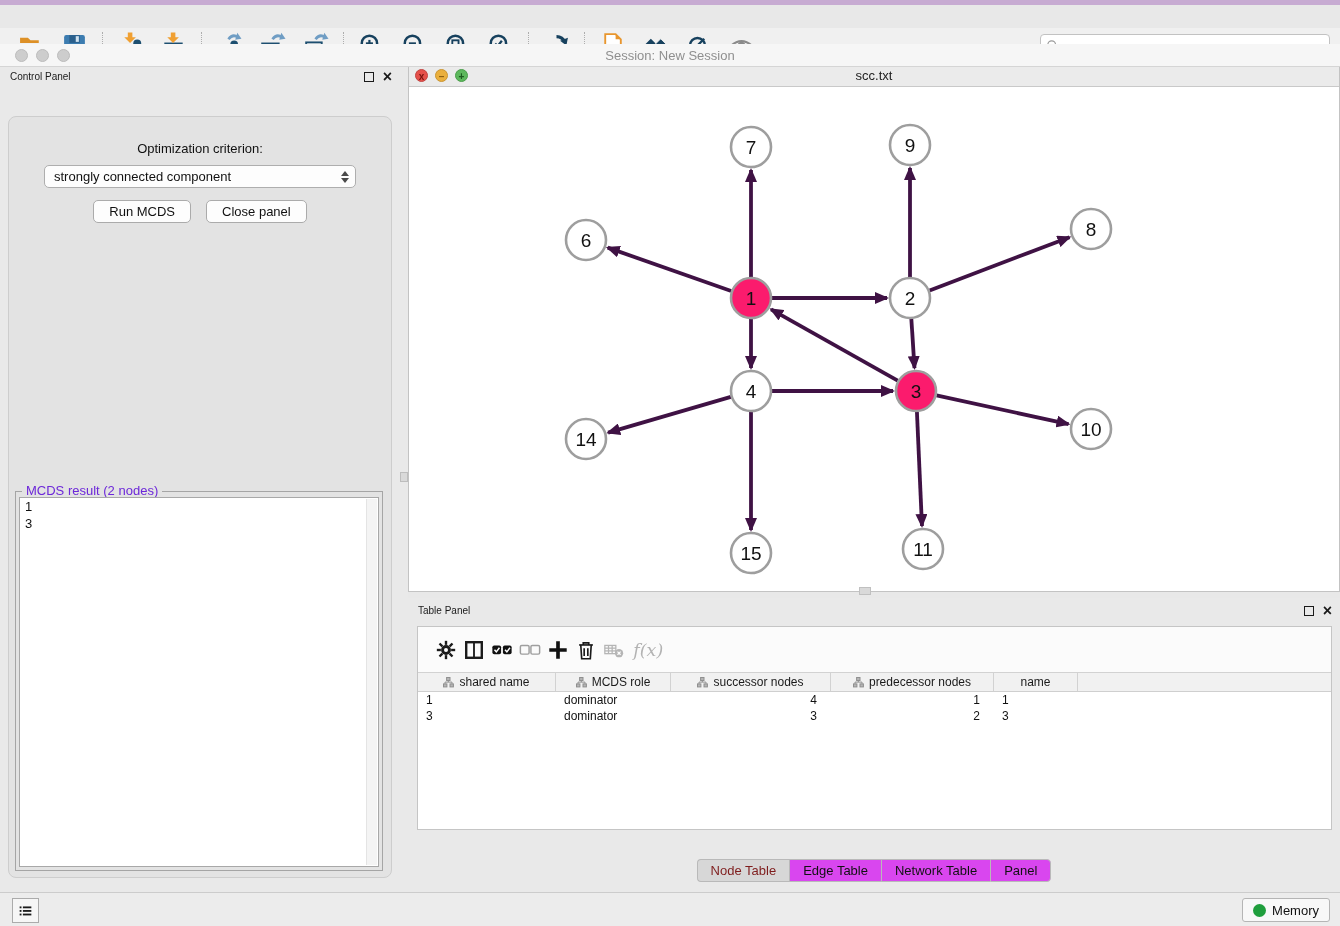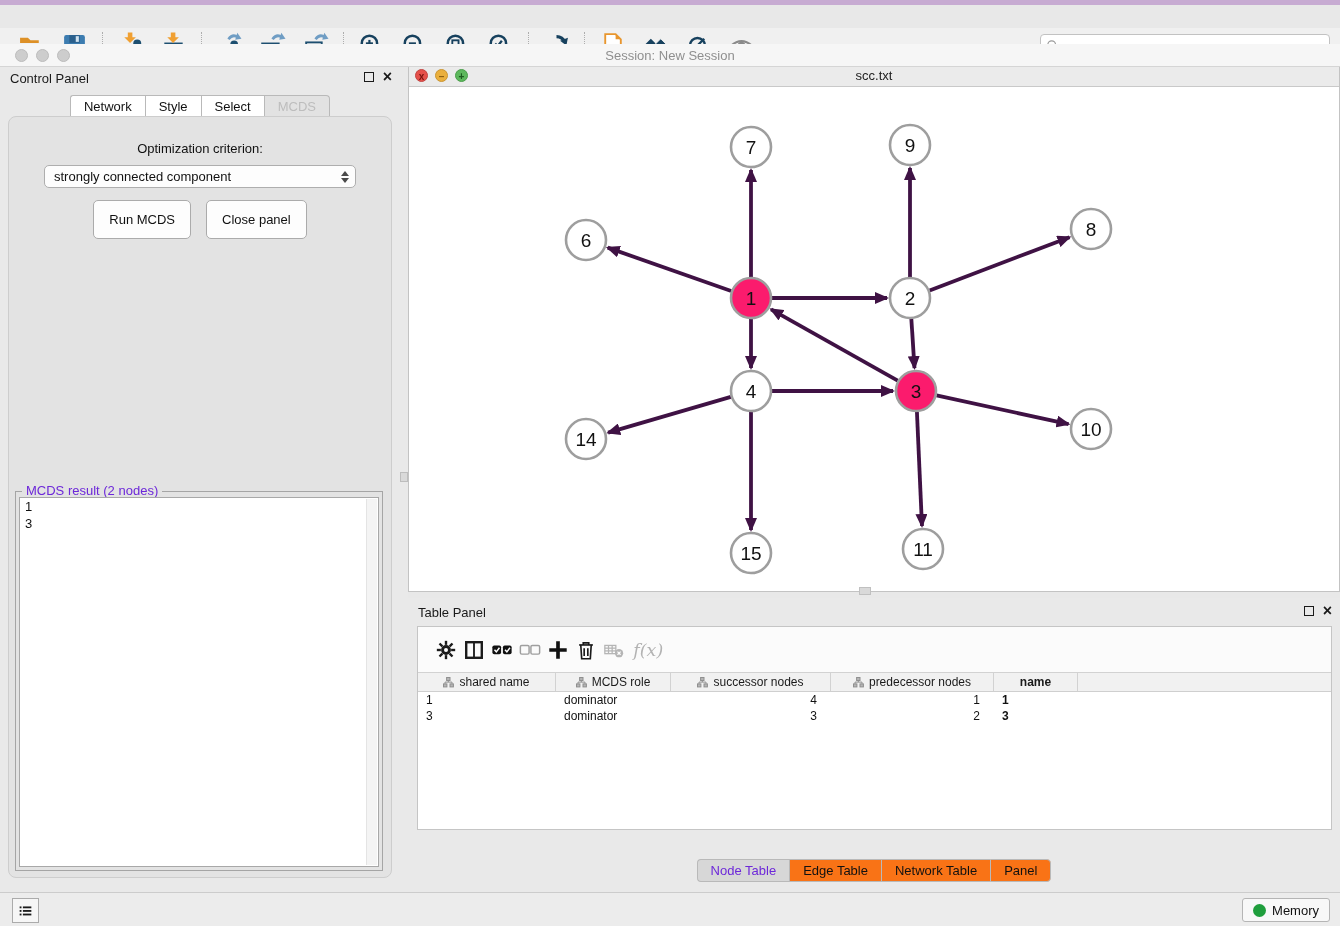--- a/index.html
+++ b/index.html
@@ -27,42 +27,42 @@
                 border-radius:4px; display:flex; align-items:center; padding:0 5px; }
   .search-box input { border:none; outline:none; flex:1; font-size:12px; background:transparent; height:18px;}
   .search-box svg { width:14px; height:14px; margin-right:3px;}
 
   
   .main { position:absolute; top:64px; left:0; right:0; bottom:34px; }
 
   
   .control-panel { position:absolute; left:0; top:0; bottom:0; width:400px; background:#e9e9e9; }
   .panel-header { position:absolute; top:4px; left:0; right:0; height:22px; }
-  .panel-title { position:absolute; left:10px; top:3px; font-size:13px; color:#1a1a1a; }
+  .panel-title { position:absolute; left:10px; top:3px; font-size:10px; color:#1a1a1a; }
   .win-icons { position:absolute; right:8px; top:3px; display:flex; gap:9px; align-items:center;}
   .float-icon { width:10px; height:10px; border:1.6px solid #1a1a1a; display:inline-block; }
   .close-icon { font-size:16px; font-weight:bold; color:#1a1a1a; line-height:12px; }
 
   .cp-tabs { position:absolute; top:31px; left:0; right:0; display:flex; justify-content:center; }
   .cp-tabs .tab { background:#fff; border:1px solid #b9b9b9; border-right:none; padding:3px 13px;
                   font-size:13px; color:#111; }
   .cp-tabs .tab:first-child { border-radius:3px 0 0 0; }
   .cp-tabs .tab.active { background:#e2e2e2; color:#bdbdbd; border-right:1px solid #b9b9b9;
                          border-radius:0 4px 0 0; border-bottom:1px solid #e2e2e2;}
   .cp-content { position:absolute; left:8px; right:8px; top:52px; bottom:14px;
                 background:#e3e3e3; border:1px solid #cdcdcd; border-radius:8px; }
   .opt-label { margin-top:24px; text-align:center; font-size:13px; color:#111; }
   .dropdown { margin:9px auto 0; width:312px; height:23px; background:#fdfdfd; border:1px solid #aeaeae;
               border-radius:5px; display:flex; align-items:center; padding:0 6px 0 9px; font-size:13px; color:#111;}
   .dropdown .val { flex:1; white-space:nowrap; overflow:hidden; }
   .stepper { display:flex; flex-direction:column; gap:2px; align-items:center; }
   .stepper .up { width:0;height:0;border-left:4px solid transparent;border-right:4px solid transparent;border-bottom:5px solid #4a4a4a;}
   .stepper .down { width:0;height:0;border-left:4px solid transparent;border-right:4px solid transparent;border-top:5px solid #4a4a4a;}
   .btn-row { margin-top:12px; display:flex; justify-content:center; gap:15px; }
-  .push-btn { background:#fdfdfd; border:1px solid #ababab; border-radius:5px; height:39px;
+  .push-btn { background:#fdfdfd; border:1px solid #ababab; border-radius:5px; height:23px;
               padding:0 15px; font-size:13px; color:#111; font-family:inherit;}
   .groupbox { position:absolute; left:6px; right:8px; top:374px; bottom:6px;
               border:1px solid #a5a5a5; }
   .groupbox legend-t { position:absolute; top:-9px; left:6px; background:#e3e3e3; padding:0 4px;
                        font-size:13px; color:#6d28d9; display:inline-block;}
   .result-box { position:absolute; left:3px; right:3px; top:5px; bottom:3px; background:#fff;
                 border:1px solid #a8a8a8; overflow:hidden;}
   .result-box .scrollstrip { position:absolute; right:1px; top:1px; bottom:1px; width:11px;
                 background:#f4f4f4; border-left:1px solid #e4e4e4;}
   .result-line { font-size:13px; color:#111; padding-left:5px; line-height:17px; }
@@ -93,28 +93,28 @@
                      border:1px solid #c5c5c5; background:#fff; overflow:hidden;}
   .tp-toolbar { height:45px; background:#fbfbfb; display:flex; align-items:center; padding-left:16px; gap:4px;}
   .tp-btn { width:24px; height:24px; display:flex; align-items:center; justify-content:center; background:none; border:none; padding:0;}
   .tp-btn svg { width:22px; height:22px; }
   .tbl-header { display:flex; height:20px; background:#f1f1f1; border-top:1px solid #d2d2d2; border-bottom:1px solid #cfcfcf; }
   .th { display:flex; align-items:center; justify-content:center; gap:5px; font-size:12px; color:#1a1a1a;
         border-right:1px solid #d2d2d2; }
   .th svg { width:11px; height:11px; flex:none;}
   .tr { display:flex; height:16px; }
   .td { font-size:12px; color:#111; padding:1px 0 0 0; }
-  .c0{width:138px;} .c1{width:115px;} .c2{width:160px;} .c3{width:163px;} .c4{width:84px;font-weight:bold;}
+  .c0{width:138px;} .c1{width:115px;} .c2{width:160px;} .c3{width:163px;} .c4{width:84px;}
   .al{ padding-left:8px; } .ar{ text-align:right; padding-right:14px; }
   .tp-tabs { position:absolute; bottom:10px; left:0; right:0; display:flex; justify-content:center; }
-  .tp-tabs .tab { background:#f97316; border:1px solid #b9b9b9; border-right:none; padding:3px 13px;
+  .tp-tabs .tab { background:#d946ef; border:1px solid #b9b9b9; border-right:none; padding:3px 13px;
                   font-size:13px; color:#111; }
   .tp-tabs .tab:first-child { border-radius:4px 0 0 4px; }
   .tp-tabs .tab:last-child { border-right:1px solid #b9b9b9; border-radius:0 4px 4px 0; }
-  .tp-tabs .tab.active { background:#d7d7d7; color:#6d28d9;text-align:center; }
+  .tp-tabs .tab.active { background:#d7d7d7; color:#7f1d1d;text-align:center; }
 
   
   .statusbar { position:absolute; bottom:0; left:0; right:0; height:34px; background:#ececec; border-top:1px solid #cccccc;}
   .list-btn { position:absolute; left:12px; top:5px; width:27px; height:25px; background:#f6f6f6;
               border:1px solid #ababab; display:flex; align-items:center; justify-content:center;}
   .list-btn svg { width:18px; height:16px; }
   .memory-btn { position:absolute; right:10px; top:5px; height:24px; background:#f8f8f8; border:1px solid #b5b5b5;
                 border-radius:3px; display:flex; align-items:center; gap:6px; padding:0 10px; font-size:13px; color:#111;}
   .mem-dot { width:13px; height:13px; border-radius:50%; background:#1f9e3d; }
 </style>
@@ -295,26 +295,20 @@
 <div class="main">
 
   <div class="control-panel">
     <div class="panel-header">
       <span class="panel-title">Control Panel</span>
       <span class="win-icons">
         <span class="float-icon"></span>
         <span class="close-icon">×</span>
       </span>
     </div>
-    <div class="cp-tabs" id="cp-tabs">
-        <div class="tab">Network</div>
-        <div class="tab">Style</div>
-        <div class="tab">Select</div>
-        <div class="tab active">MCDS</div>
-      </div>
     <div class="cp-content">
       <div class="opt-label">Optimization criterion:</div>
       <div class="dropdown">
         <span class="val">strongly connected component</span>
         <span class="stepper">
             <span class="up"></span>
             <span class="down"></span>
           </span>
       </div>
       <div class="btn-row">

